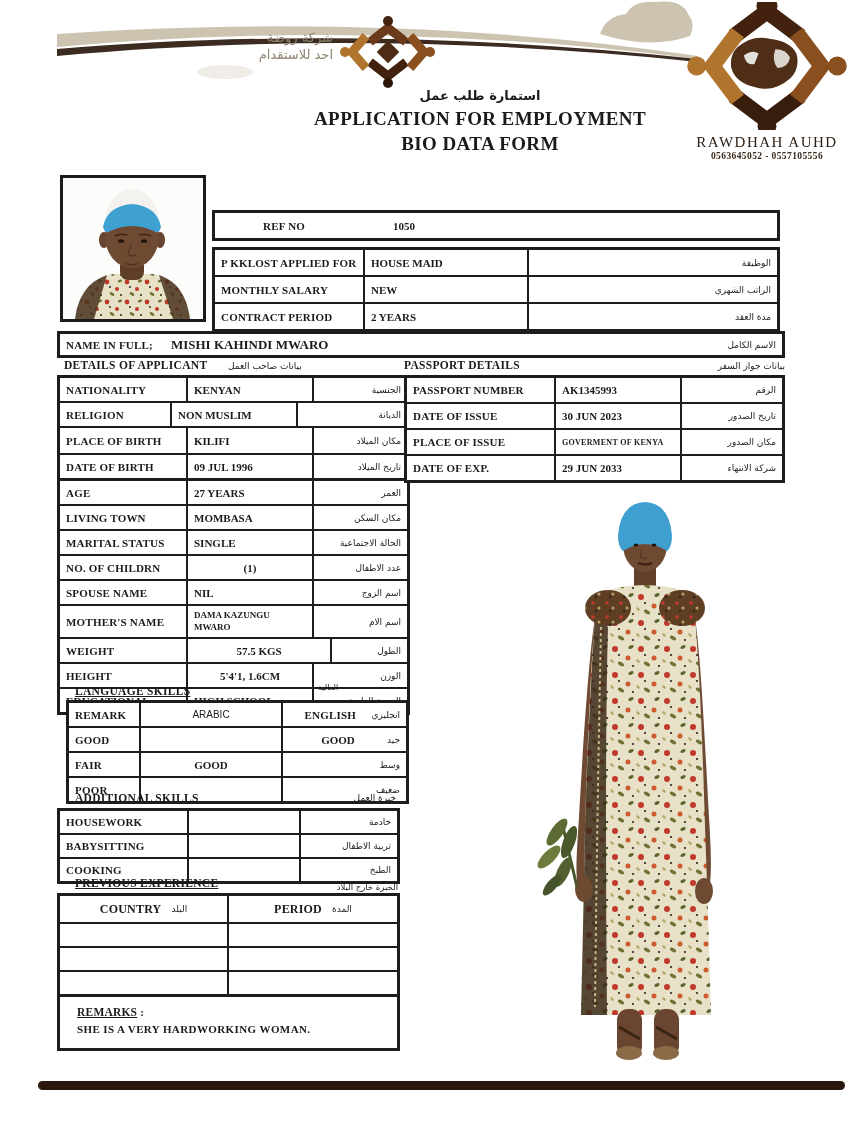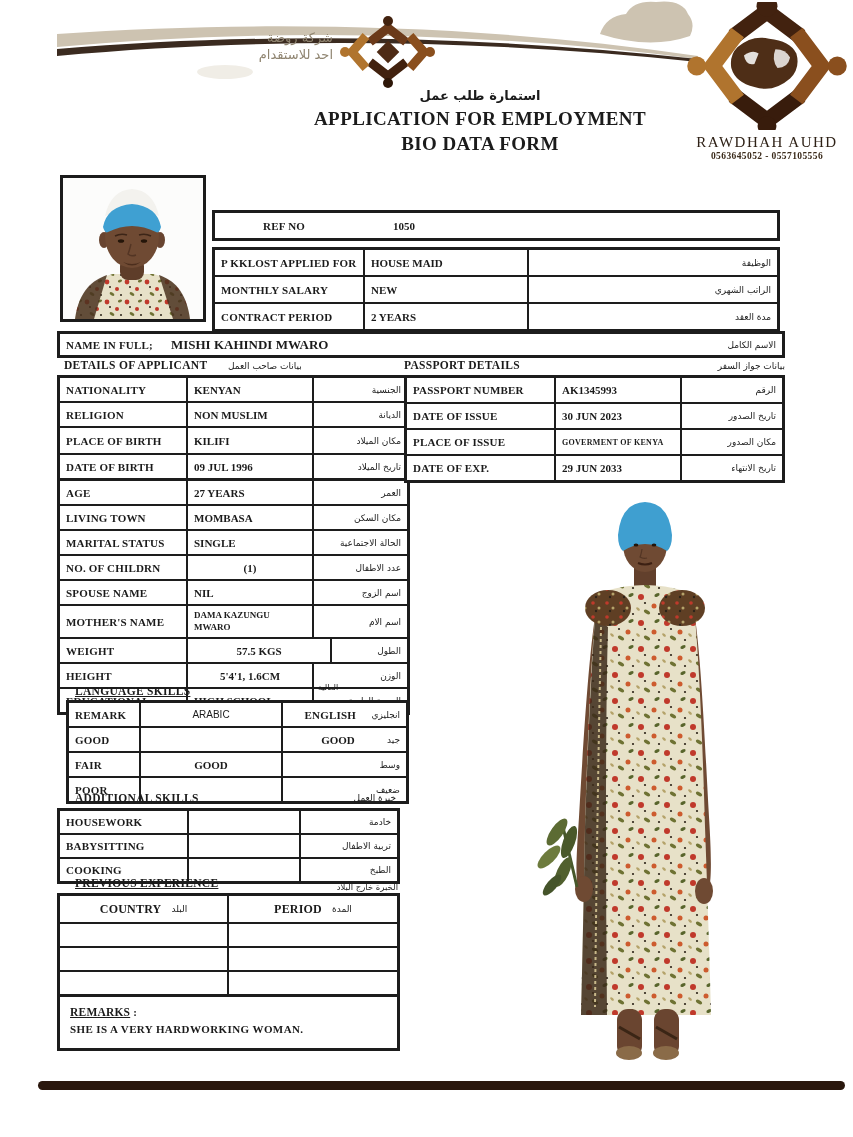--- a/index.html
+++ b/index.html
@@ -179,21 +179,21 @@
         <span class="lbl">NATIONALITY</span>
       </div>
     <div class="td bdr" style="width:126px">
         <span class="val">KENYAN</span>
       </div>
     <div class="td rt" style="flex:1">
         <span class="ar">الجنسية</span>
       </div>
   </div>
   <div class="tr h23">
-    <div class="td bdr" style="width:128px">
+    <div class="td bdr" style="width:112px">
         <span class="lbl">RELIGION</span>
       </div>
     <div class="td bdr" style="width:126px">
         <span class="val">NON MUSLIM</span>
       </div>
     <div class="td rt" style="flex:1">
         <span class="ar">الديانة</span>
       </div>
   </div>
   <div class="tr h25">
@@ -355,21 +355,21 @@
       </div>
   </div>
   <div class="tr h24 last">
     <div class="td bdr" style="width:149px">
         <span class="lbl">DATE OF EXP.</span>
       </div>
     <div class="td bdr" style="width:126px">
         <span class="val">29 JUN 2033</span>
       </div>
     <div class="td rt" style="flex:1">
-        <span class="ar">تاريخ الانتهاء</span>
+        <span class="ar">شركة الانتهاء</span>
       </div>
   </div>
 </div>
 
 <div class="abs sec-title underl" style="left:75px;top:685px">LANGUAGE SKILLS</div>
 <div class="tbl" style="left:66px;top:700px;width:343px">
   <div class="tr h23">
     <div class="td bdr" style="width:72px">
         <span class="lbl">REMARK</span>
       </div>
@@ -471,21 +471,21 @@
   <div class="tr h22">
       <div class="td bdr" style="width:169px"></div>
       <div class="td" style="flex:1"></div>
     </div>
   <div class="tr h22 last">
       <div class="td bdr" style="width:169px"></div>
       <div class="td" style="flex:1"></div>
     </div>
 </div>
 
-<div class="tbl" style="left:57px;top:994px;width:343px;height:57px;padding:5px 10px">
+<div class="tbl" style="left:57px;top:994px;width:343px;height:57px;padding:5px 17px">
   <div>
     <span class="lbl underl" style="font-size:11.5px">REMARKS</span><span class="lbl"> :</span>
   </div>
   <div class="lbl" style="margin-top:3px;letter-spacing:.4px">SHE IS A VERY HARDWORKING WOMAN.</div>
 </div>
 
 <div class="abs" style="left:38px;top:1081px;width:807px;height:9px;background:#2a170d;border-radius:5px"></div>
 
 <svg class="abs" style="left:505px;top:487px" width="285" height="578" viewBox="0 0 285 578">
   <defs>

